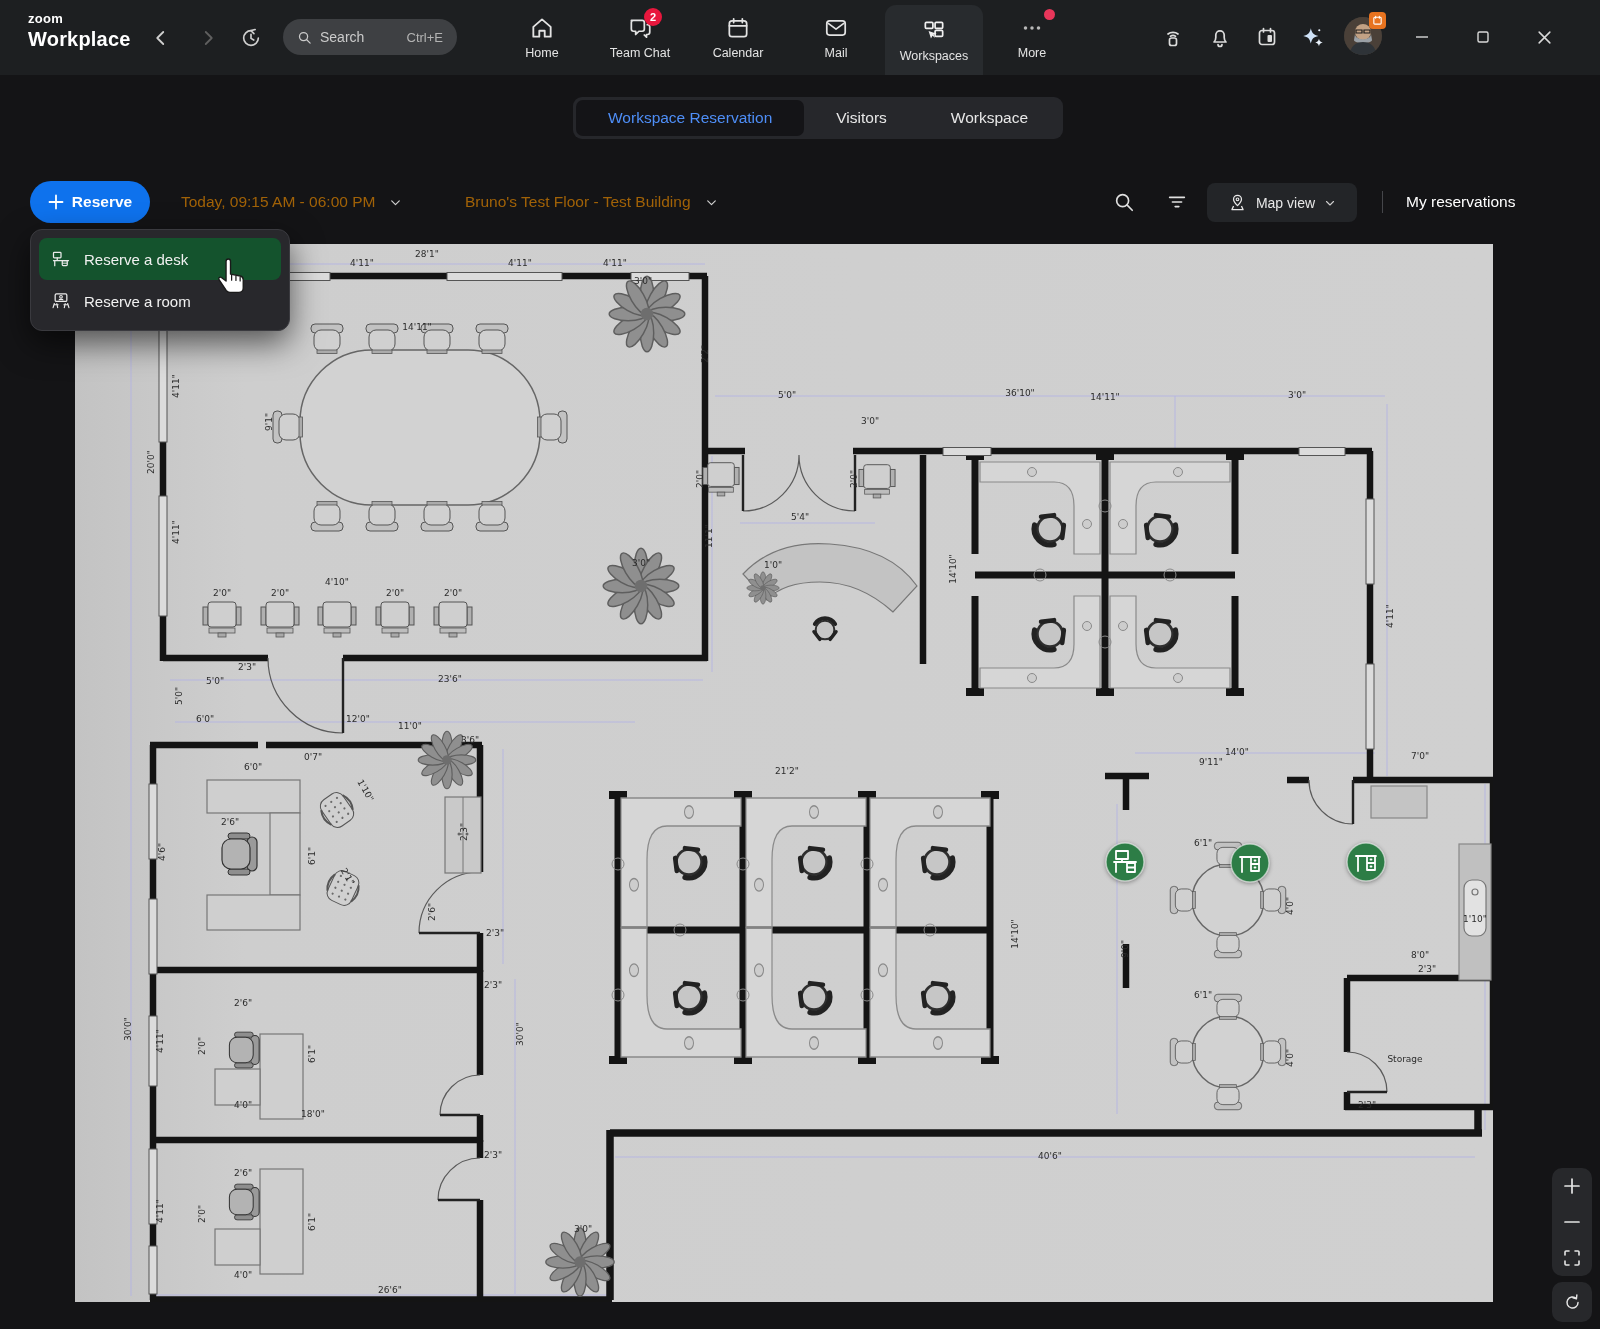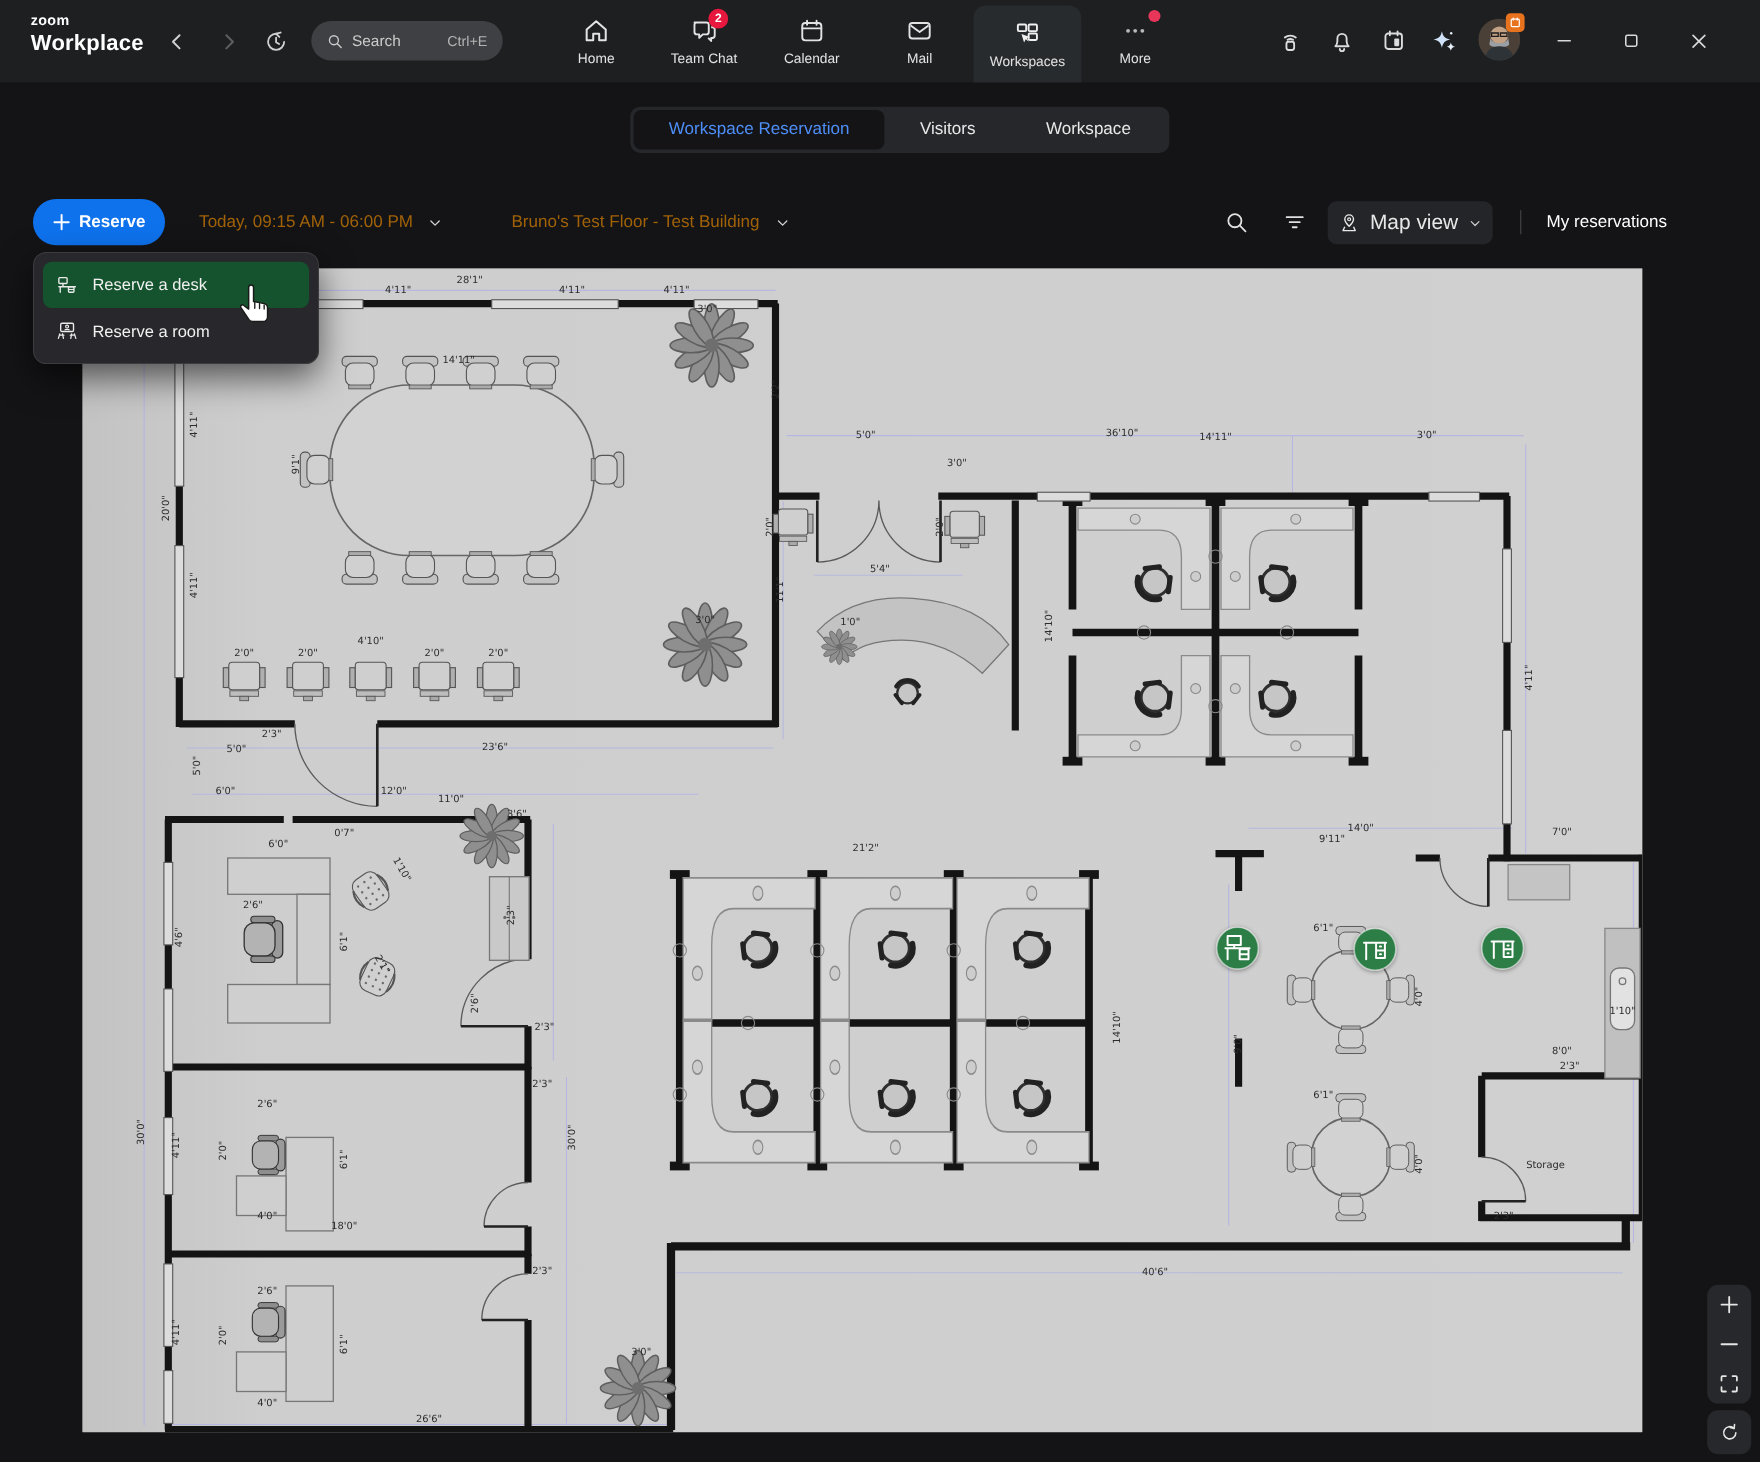--- a/index.html
+++ b/index.html
@@ -34,21 +34,21 @@
   .tabstrip{position:absolute;left:573px;top:22px;height:42px;background:#26272b;border-radius:9px;display:flex;align-items:center;padding:3px;box-sizing:border-box;}
   .tab{height:36px;display:flex;align-items:center;padding:0 32px;font-size:15.5px;color:#e8e8e8;border-radius:7px;white-space:nowrap;}
   .tab.active{background:#141417;color:#4e8ef7;}
   
   .toolbar{position:absolute;left:0;top:106px;width:1600px;height:42px;}
   .reserve-btn{position:absolute;left:30px;top:0;width:120px;height:42px;border-radius:21px;background:#0e72ed;color:#fff;
                display:flex;align-items:center;justify-content:center;gap:8px;font-size:15.5px;font-weight:bold;}
   .picker{position:absolute;top:0;height:42px;display:flex;align-items:center;gap:14px;color:#a16207;font-size:15.5px;}
   .iconbtn{position:absolute;top:5px;width:32px;height:32px;display:flex;align-items:center;justify-content:center;color:#e0e0e0;}
   .mapview{position:absolute;left:1207px;top:2px;width:150px;height:39px;background:#232528;border-radius:8px;
-           display:flex;align-items:center;justify-content:center;gap:9px;color:#e8e8e8;font-size:19px;}
+           display:flex;align-items:center;justify-content:center;gap:9px;color:#e8e8e8;font-size:14px;}
   .vdivider{position:absolute;left:1382px;top:10px;width:1px;height:22px;background:#45464a;}
   .linkbtn{position:absolute;left:1406px;top:0;height:42px;display:flex;align-items:center;color:#ffffff;font-size:15.5px;}
   
   .menu{position:absolute;left:30px;top:154px;width:260px;background:#28282c;border:1px solid #3a3a3f;border-radius:12px;
         padding:8px;box-sizing:border-box;box-shadow:0 12px 32px rgba(0,0,0,.6);z-index:40;}
   .menu-item{height:42px;border-radius:8px;display:flex;align-items:center;gap:13px;padding:0 12px;color:#f1f1f1;font-size:15px;}
   .menu-item.highlight{background:#14532d;}
   .cursor{position:absolute;left:182px;top:28px;z-index:50;pointer-events:none;}
   
   .planwrap{position:absolute;left:75px;top:169px;width:1418px;height:1058px;background:#cdcdcd;

